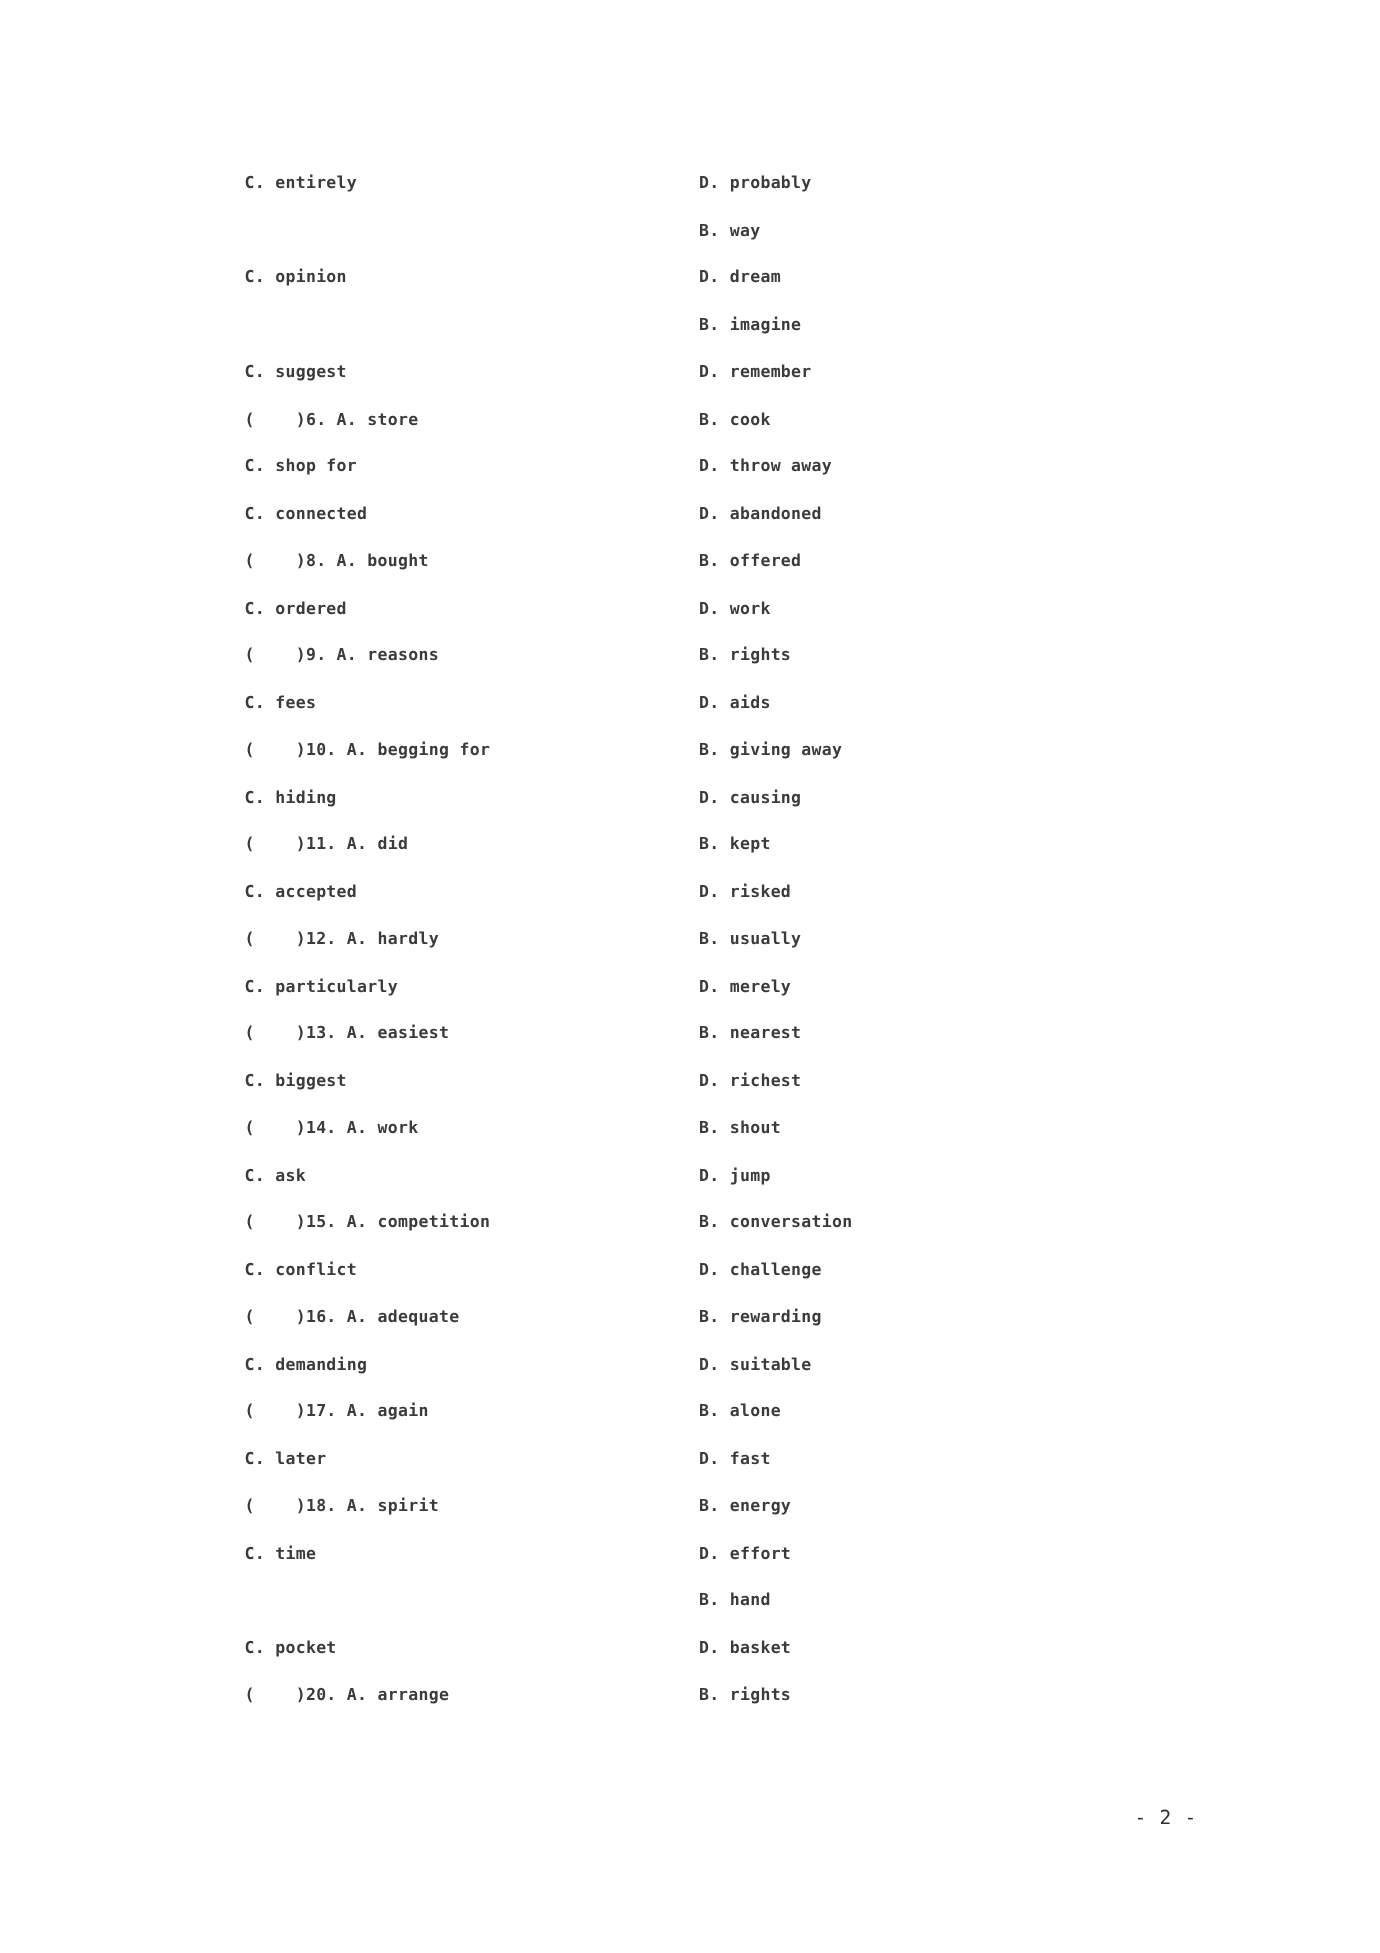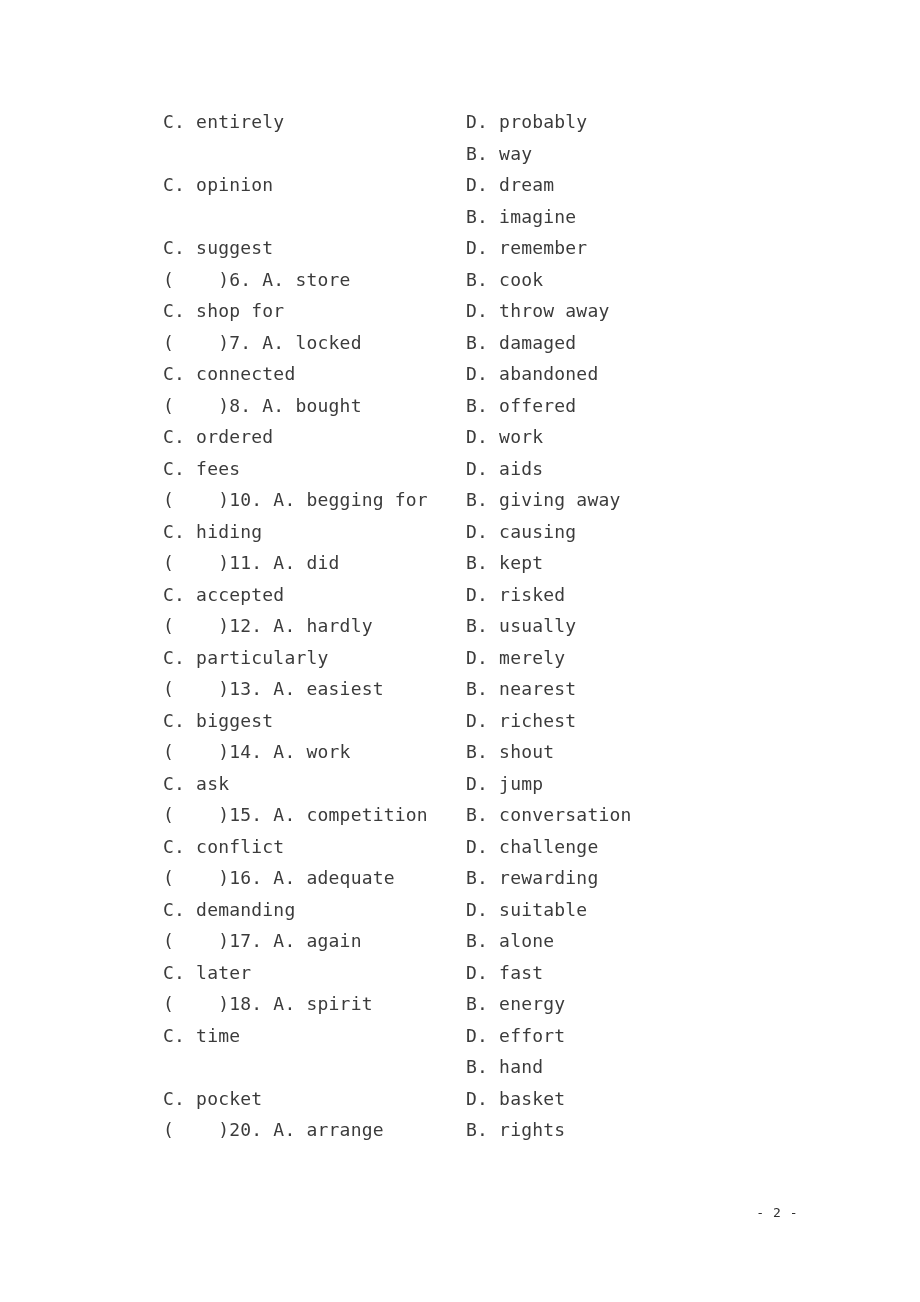--- a/index.html
+++ b/index.html
@@ -26,23 +26,24 @@
     left: 163px;
     top: 106px;
     width: 620px;
   }
 
   
   .line {
     position: relative;
     height: 31.5px;
     line-height: 31.5px;
-    font-size: 18px;
+    font-size: 11px;
     letter-spacing: 0.2px;
     white-space: pre;
+    font-weight: bold;
   }
 
   
   .col-left {
     position: absolute;
     left: 0;
     top: 0;
     white-space: pre;
   }
 
@@ -83,24 +84,24 @@
 <div class="page">
 
   <div class="content">
       <div class="line cont"><span class="col-left">C. entirely</span><span class="col-right">D. probably</span></div>
       <div class="line"><span class="col-right">B. way</span></div>
       <div class="line cont"><span class="col-left">C. opinion</span><span class="col-right">D. dream</span></div>
       <div class="line"><span class="col-right">B. imagine</span></div>
       <div class="line cont"><span class="col-left">C. suggest</span><span class="col-right">D. remember</span></div>
       <div class="line"><span class="col-left qlead">(    )6. A. store</span><span class="col-right">B. cook</span></div>
       <div class="line cont"><span class="col-left">C. shop for</span><span class="col-right">D. throw away</span></div>
-      <div class="line"><span class="col-left qlead">(    )7. A. locked</span><span class="col-right">B. damaged</span></div>
       <div class="line cont"><span class="col-left">C. connected</span><span class="col-right">D. abandoned</span></div>
       <div class="line"><span class="col-left qlead">(    )8. A. bought</span><span class="col-right">B. offered</span></div>
       <div class="line cont"><span class="col-left">C. ordered</span><span class="col-right">D. work</span></div>
+      <div class="line"><span class="col-left qlead">(    )9. A. reasons</span><span class="col-right">B. rights</span></div>
       <div class="line cont"><span class="col-left">C. fees</span><span class="col-right">D. aids</span></div>
       <div class="line"><span class="col-left qlead">(    )10. A. begging for</span><span class="col-right">B. giving away</span></div>
       <div class="line cont"><span class="col-left">C. hiding</span><span class="col-right">D. causing</span></div>
       <div class="line"><span class="col-left qlead">(    )11. A. did</span><span class="col-right">B. kept</span></div>
       <div class="line cont"><span class="col-left">C. accepted</span><span class="col-right">D. risked</span></div>
       <div class="line"><span class="col-left qlead">(    )12. A. hardly</span><span class="col-right">B. usually</span></div>
       <div class="line cont"><span class="col-left">C. particularly</span><span class="col-right">D. merely</span></div>
       <div class="line"><span class="col-left qlead">(    )13. A. easiest</span><span class="col-right">B. nearest</span></div>
       <div class="line cont"><span class="col-left">C. biggest</span><span class="col-right">D. richest</span></div>
       <div class="line"><span class="col-left qlead">(    )14. A. work</span><span class="col-right">B. shout</span></div>

